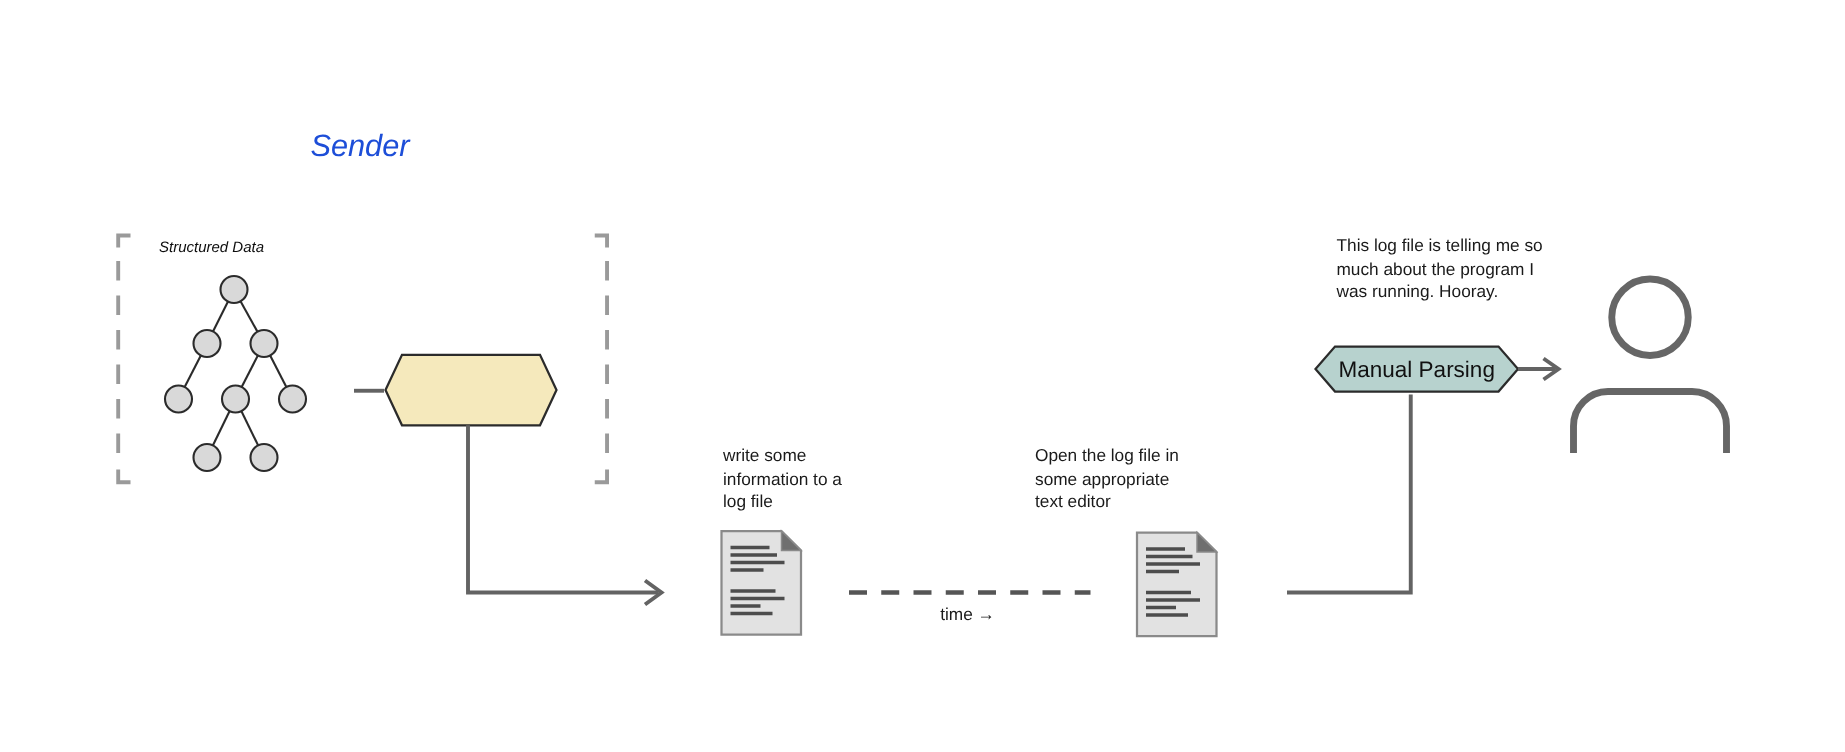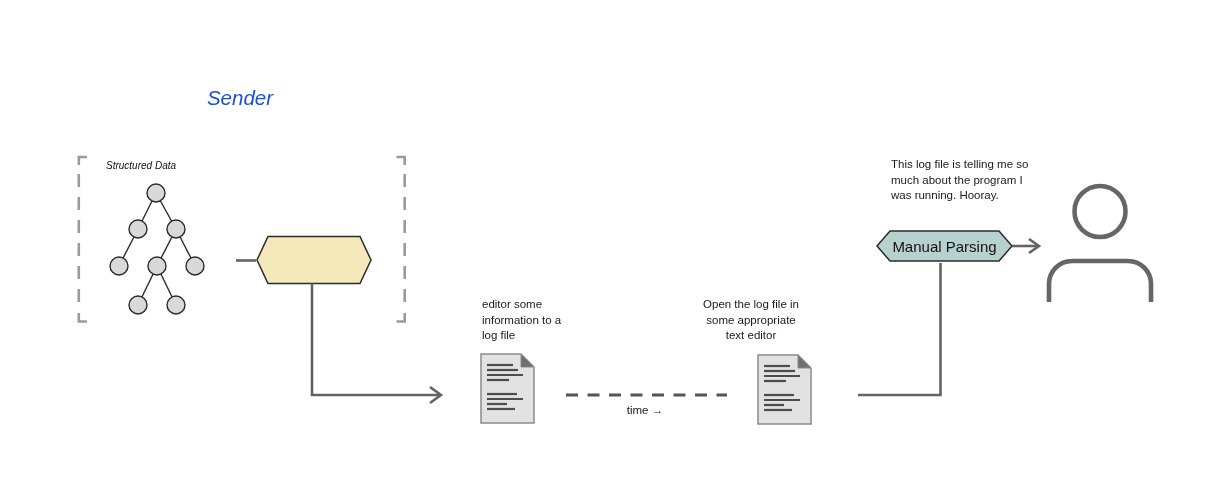--- a/index.html
+++ b/index.html
@@ -34,21 +34,21 @@
     justify-content: center;
     font-size: 15px;
     color: #111111;
   }
   .note {
     font-size: 11.5px;
     line-height: 15.5px;
     color: #1a1a1a;
     white-space: pre-line;
   }
-  .note.right { text-align: center; }
+  .note.right { text-align: left; }
   .time-label {
     font-size: 11.5px;
     color: #1a1a1a;
     text-align: center;
   }
 
   
   .bracket { stroke: var(--bracket, #9a9a9a); stroke-width: 2.6; fill: none; }
   .bracket.dashed { stroke-dasharray: 13 10; }
   .tree-edge { stroke: var(--tree-stroke, #2b2b2b); stroke-width: 1.4; }
@@ -150,21 +150,21 @@
       <path class="person" d="M1049,302 V284 a23,23 0 0 1 23,-23 h56 a23,23 0 0 1 23,23 v18"></path>
     </g>
   </svg>
 
   <div class="abs title" style="left:170px; top:86px; width:140px;">Sender</div>
 
 
   <div class="abs sublabel" style="left:106px; top:160px;">Structured Data</div>
 
 
-  <div class="abs note" style="left:482px; top:297px; width:110px;">editor some
+  <div class="abs note" style="left:482px; top:297px; width:110px;">write some
 information to a
 log file</div>
 
   <div class="abs note right" style="left:690px; top:297px; width:122px;">Open the log file in
 some appropriate
 text editor</div>
 
   <div class="abs time-label" style="left:600px; top:404px; width:90px;">time →</div>
 
   <div class="abs hex-label" style="left:877px; top:231px; width:135px; height:30px;">Manual Parsing</div>

